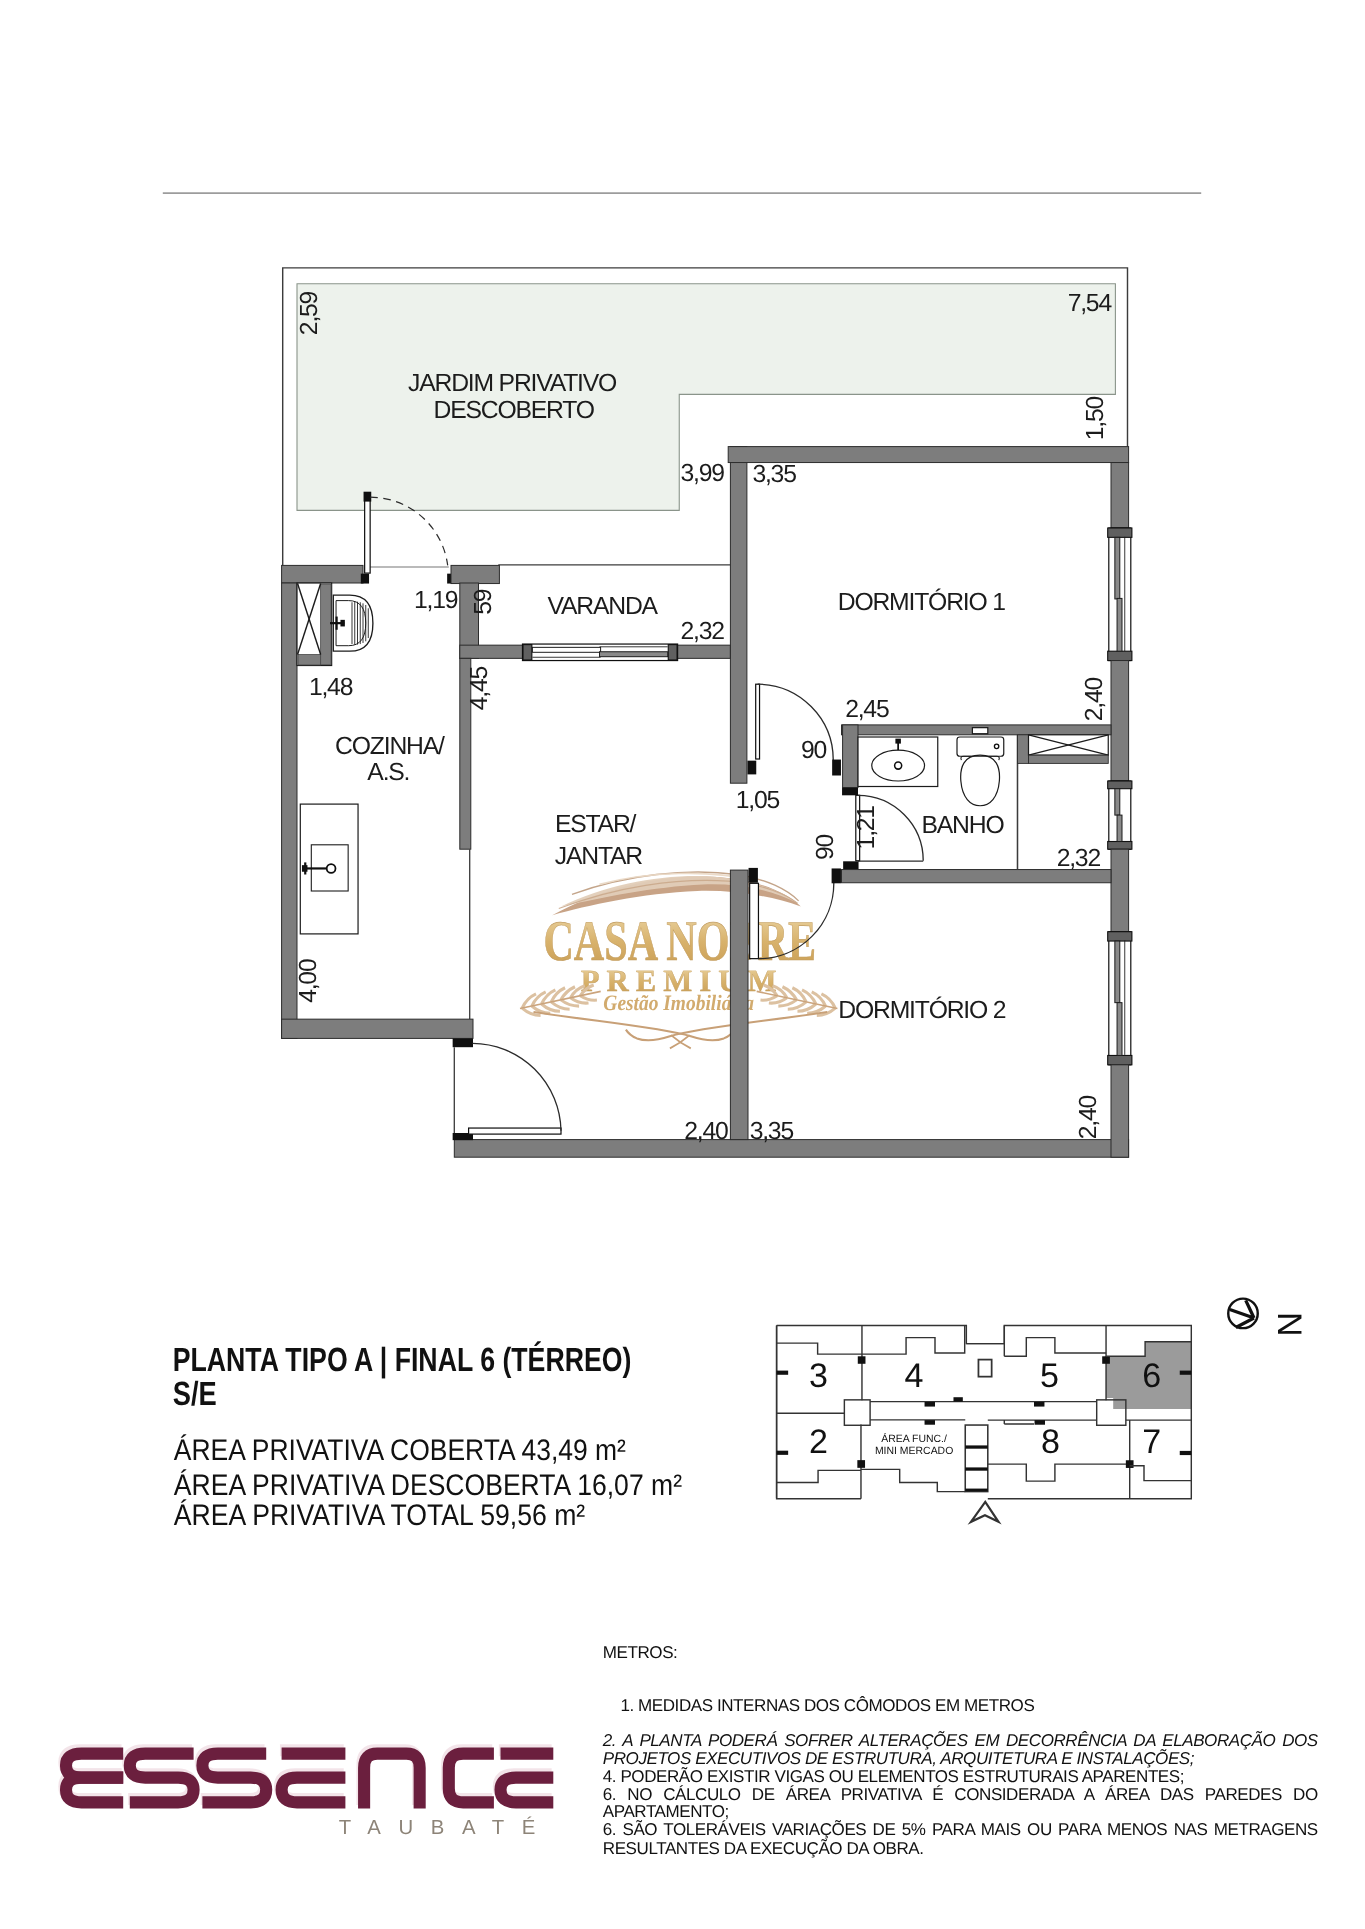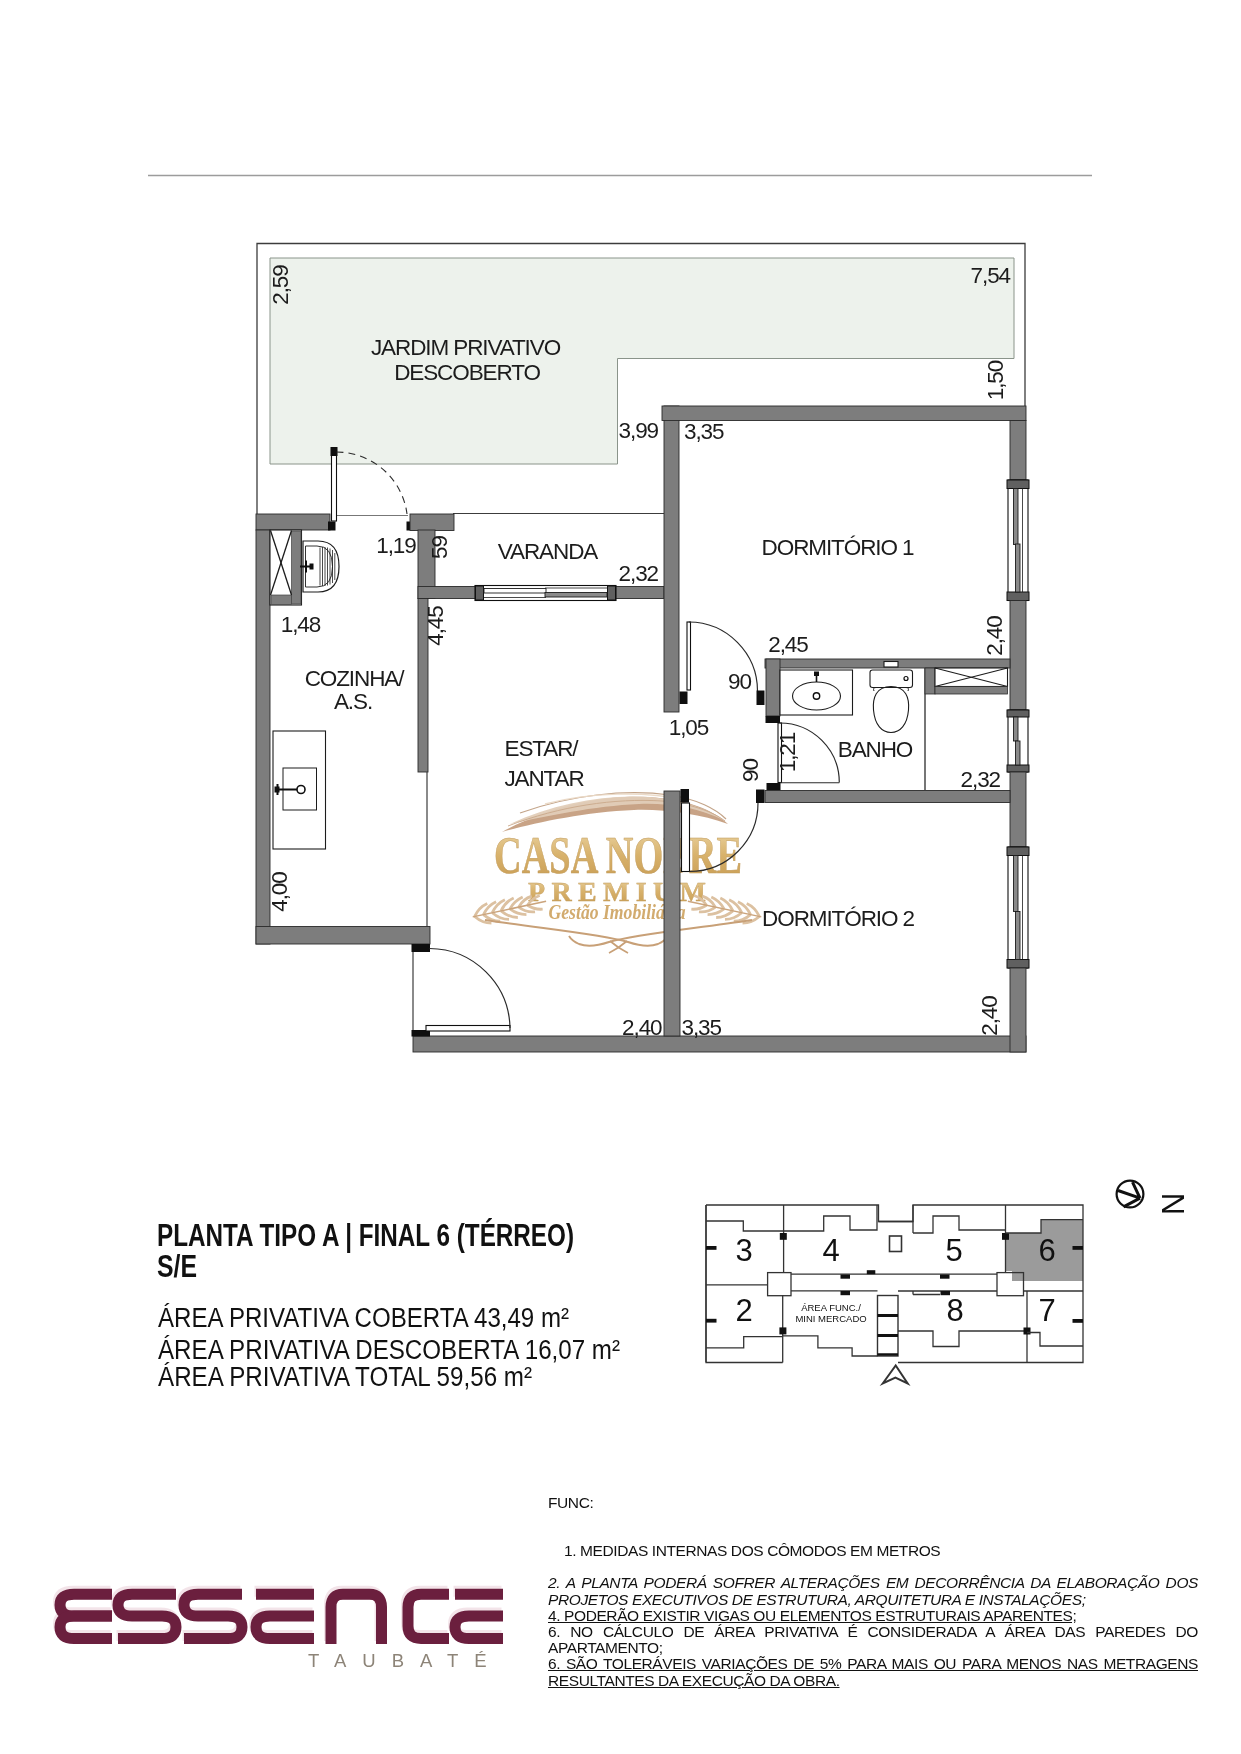--- a/index.html
+++ b/index.html
@@ -462,27 +462,27 @@
 
 <text x="158" y="1327" font-size="27" fill="#111" font-family="Liberation Sans, sans-serif" textLength="411" lengthAdjust="spacingAndGlyphs">ÁREA PRIVATIVA COBERTA 43,49  m²</text>
 
 <text x="158" y="1359" font-size="27" fill="#111" font-family="Liberation Sans, sans-serif" textLength="462" lengthAdjust="spacingAndGlyphs">ÁREA PRIVATIVA DESCOBERTA 16,07  m²</text>
 
 <text x="158" y="1386" font-size="27" fill="#111" font-family="Liberation Sans, sans-serif" textLength="374" lengthAdjust="spacingAndGlyphs">ÁREA PRIVATIVA TOTAL 59,56  m²</text>
 </svg>
 
 <div style="position:absolute;left:548px;top:1495px;width:650px;font-size:15.5px;letter-spacing:-0.4px;line-height:16.2px;color:#111;">
 
-<div>FUNC:</div>
+<div>METROS:</div>
 <div style="height:16px"></div>
 
 <p style="margin:16px;text-align:justify;">1. MEDIDAS INTERNAS DOS CÔMODOS EM METROS</p>
 
 <p style="margin:0;text-align:justify;font-style:italic;">2. A PLANTA PODERÁ SOFRER ALTERAÇÕES EM DECORRÊNCIA DA ELABORAÇÃO DOS PROJETOS EXECUTIVOS DE ESTRUTURA, ARQUITETURA E INSTALAÇÕES;</p>
 
 
-<p style="margin:0;text-align:justify;text-decoration:underline;">4. PODERÃO EXISTIR VIGAS OU ELEMENTOS ESTRUTURAIS APARENTES;</p>
+<p style="margin:0;text-align:justify;">4. PODERÃO EXISTIR VIGAS OU ELEMENTOS ESTRUTURAIS APARENTES;</p>
 
 <p style="margin:0;text-align:justify;">6. NO CÁLCULO DE ÁREA PRIVATIVA É CONSIDERADA A ÁREA DAS PAREDES DO APARTAMENTO;</p>
 
-<p style="margin:0;text-align:justify;text-decoration:underline;">6. SÃO TOLERÁVEIS VARIAÇÕES DE 5% PARA MAIS OU PARA MENOS NAS METRAGENS RESULTANTES DA EXECUÇÃO DA OBRA.</p>
+<p style="margin:0;text-align:justify;">6. SÃO TOLERÁVEIS VARIAÇÕES DE 5% PARA MAIS OU PARA MENOS NAS METRAGENS RESULTANTES DA EXECUÇÃO DA OBRA.</p>
 </div>
 </div>
 
 </body></html>

